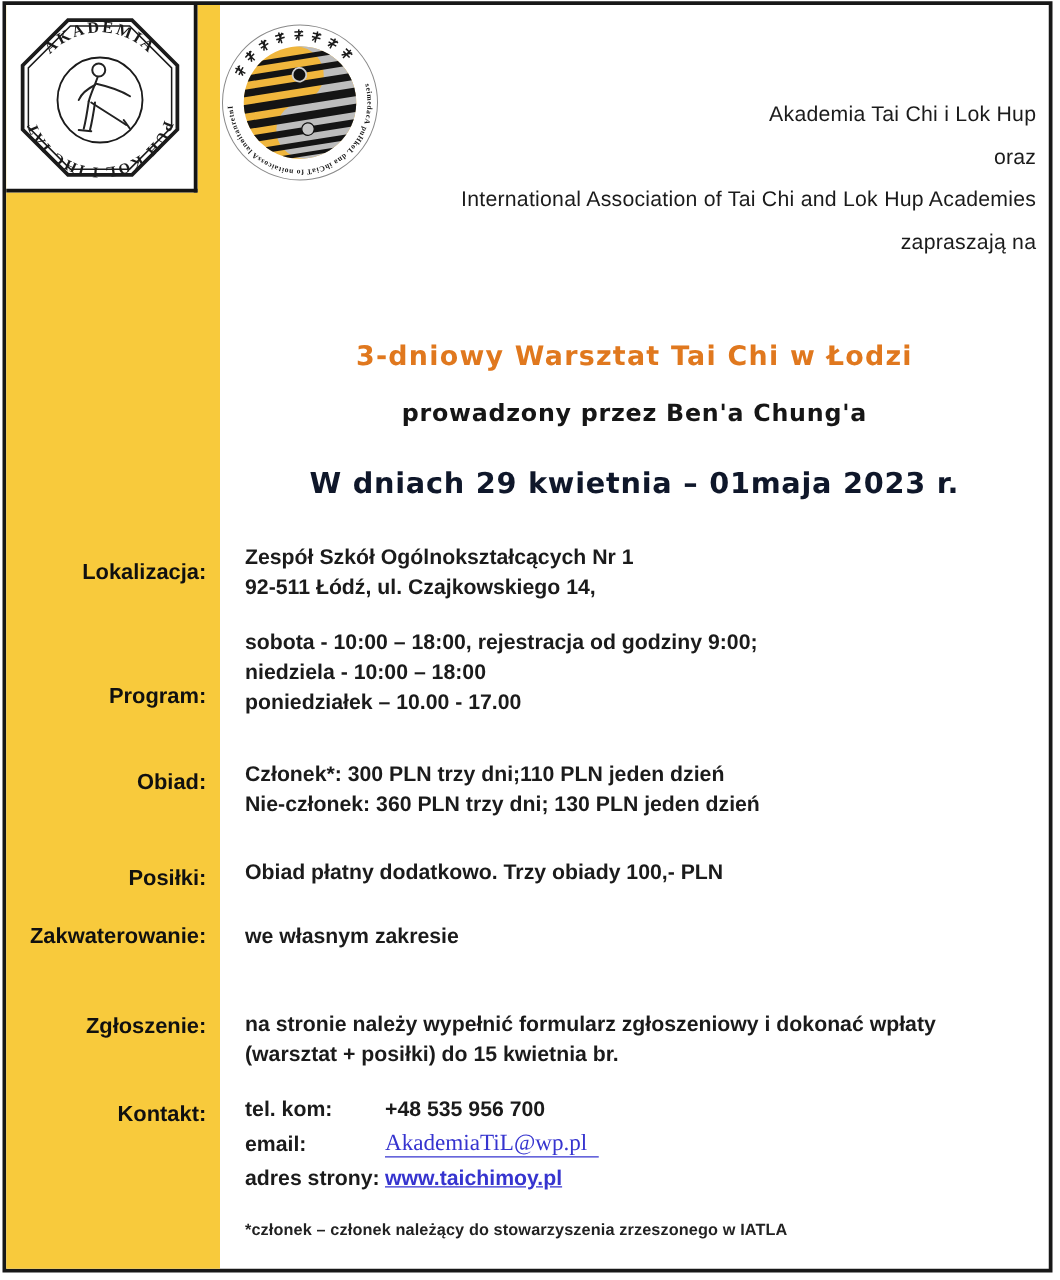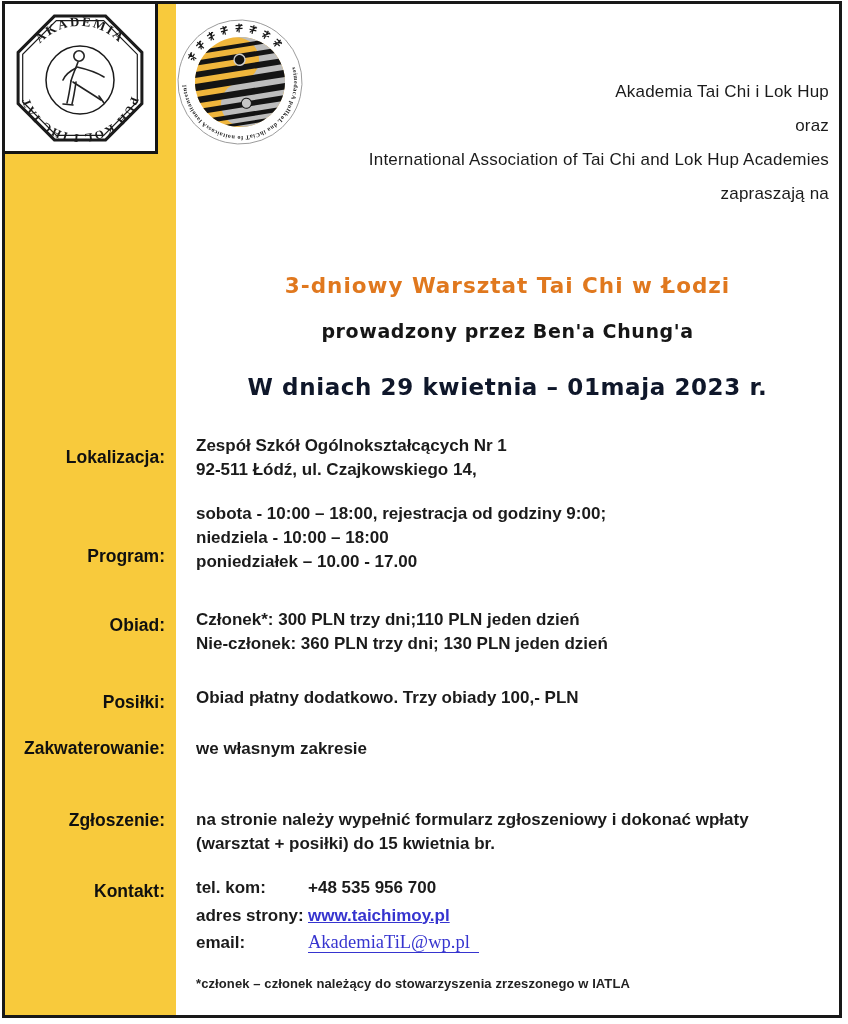--- a/index.html
+++ b/index.html
@@ -203,26 +203,26 @@
   <div class="sec-body bod-zgloszenie">
     <div>na stronie należy wypełnić formularz zgłoszeniowy i dokonać wpłaty (warsztat + posiłki) do 15 kwietnia br.</div>
   </div>
 
   <div class="sec-body bod-kontakt">
     <div class="kontakt-row">
       <span class="k-label">tel. kom:</span>
       <span>+48 535 956 700</span>
     </div>
     <div class="kontakt-row">
-      <span class="k-label">adres strony:</span>
-      <a class="link link-sans">www.taichimoy.pl</a>
-    </div>
-    <div class="kontakt-row">
       <span class="k-label">email:</span>
       <span style="display:flex;align-items:center;">
         <a class="link link-serif">AkademiaTiL@wp.pl</a>
       </span>
     </div>
+    <div class="kontakt-row">
+      <span class="k-label">adres strony:</span>
+      <a class="link link-sans">www.taichimoy.pl</a>
+    </div>
   </div>
 
   <div class="footnote">*członek – członek należący do stowarzyszenia zrzeszonego w IATLA</div>
 
 </div>
 
 </body></html>

